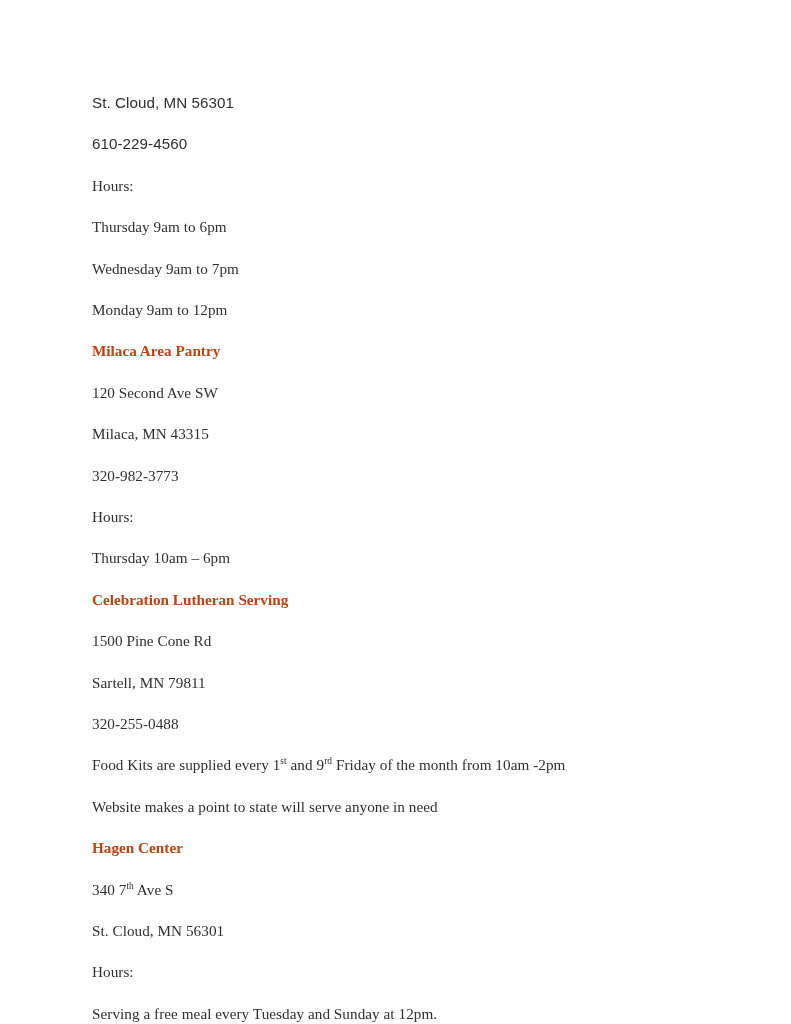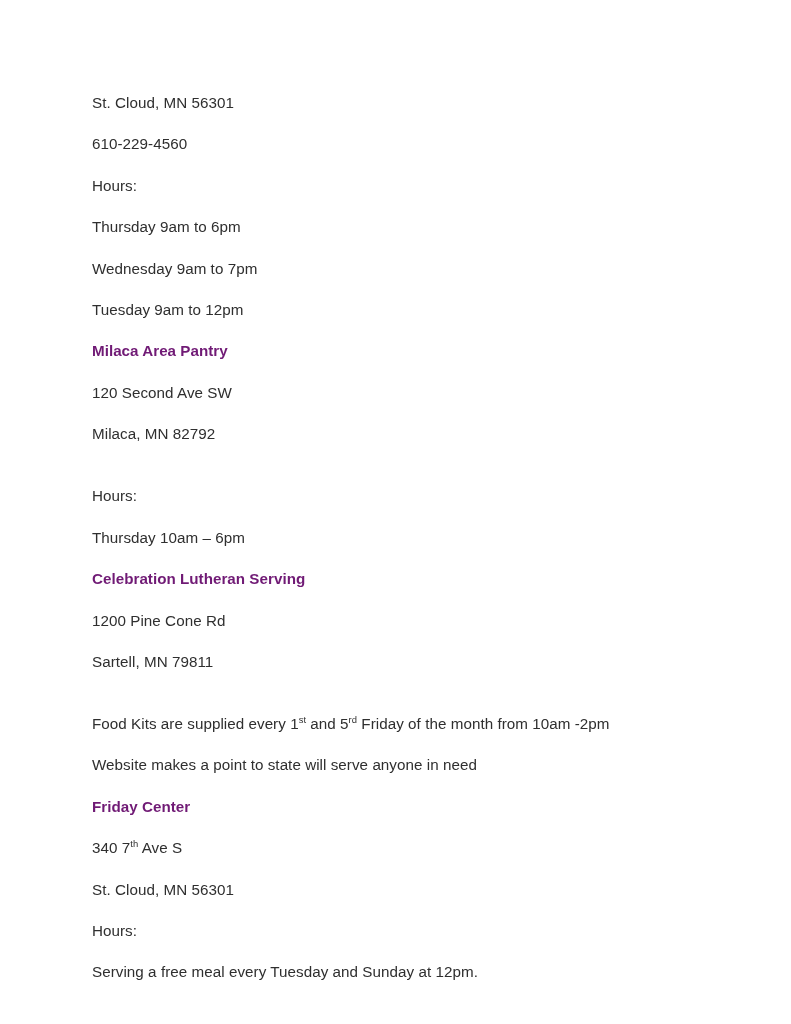--- a/index.html
+++ b/index.html
@@ -35,47 +35,48 @@
     font-size: 15.2px;
     line-height: 20.7px;
     letter-spacing: 0.05px;
     margin: 0;
     color: #2f2f2f;
     white-space: pre-wrap;
   }
 
   .para.spaced {
     margin-top: 20.7px;
+    font-family: Liberation Serif, serif;
   }
 
   .line {
     display: block;
   }
 
   .line.bold {
     font-weight: bold;
-    color: #701a75;
+    color: #c2410c;
     letter-spacing: 0.02px;
   }
 
   sup {
     font-size: 0.62em;
     vertical-align: super;
     line-height: 0;
     margin-top: 44px;
   }
 </style>
 </head>
 <body>
 
 <div class="page">
   <div class="doc-body">
       <p class="para"><span class="line">St. Cloud, MN 56301</span><br><span class="line">610-229-4560</span></p>
-      <p class="para spaced"><span class="line">Hours:</span><br><span class="line">Thursday 9am to 6pm</span><br><span class="line">Wednesday 9am to 7pm</span><br><span class="line">Tuesday 9am to 12pm</span></p>
-      <p class="para spaced"><span class="line bold">Milaca Area Pantry</span><br><span class="line">120 Second Ave SW</span><br><span class="line">Milaca, MN 82792</span><br></p>
+      <p class="para spaced"><span class="line">Hours:</span><br><span class="line">Thursday 9am to 6pm</span><br><span class="line">Wednesday 9am to 7pm</span><br><span class="line">Monday 9am to 12pm</span></p>
+      <p class="para spaced"><span class="line bold">Milaca Area Pantry</span><br><span class="line">120 Second Ave SW</span><br><span class="line">Milaca, MN 43315</span><br><span class="line">320-982-3773</span></p>
       <p class="para spaced"><span class="line">Hours:</span><br><span class="line">Thursday 10am – 6pm</span></p>
-      <p class="para spaced"><span class="line bold">Celebration Lutheran Serving</span><br><span class="line">1200 Pine Cone Rd</span><br><span class="line">Sartell, MN 79811</span><br></p>
-      <p class="para spaced"><span class="line"><span>Food Kits are supplied every 1</span><sup>st</sup><span> and 5</span><sup>rd</sup><span> Friday of the month from 10am -2pm</span></span></p>
+      <p class="para spaced"><span class="line bold">Celebration Lutheran Serving</span><br><span class="line">1500 Pine Cone Rd</span><br><span class="line">Sartell, MN 79811</span><br><span class="line">320-255-0488</span></p>
+      <p class="para spaced"><span class="line"><span>Food Kits are supplied every 1</span><sup>st</sup><span> and 9</span><sup>rd</sup><span> Friday of the month from 10am -2pm</span></span></p>
       <p class="para spaced"><span class="line">Website makes a point to state will serve anyone in need</span></p>
-      <p class="para spaced"><span class="line bold">Friday Center</span><br><span class="line"><span>340 7</span><sup>th</sup><span> Ave S</span></span><br><span class="line">St. Cloud, MN 56301</span></p>
+      <p class="para spaced"><span class="line bold">Hagen Center</span><br><span class="line"><span>340 7</span><sup>th</sup><span> Ave S</span></span><br><span class="line">St. Cloud, MN 56301</span></p>
       <p class="para spaced"><span class="line">Hours:</span><br><span class="line">Serving a free meal every Tuesday and Sunday at 12pm.</span></p>
     </div>
 </div>
 
 </body></html>

